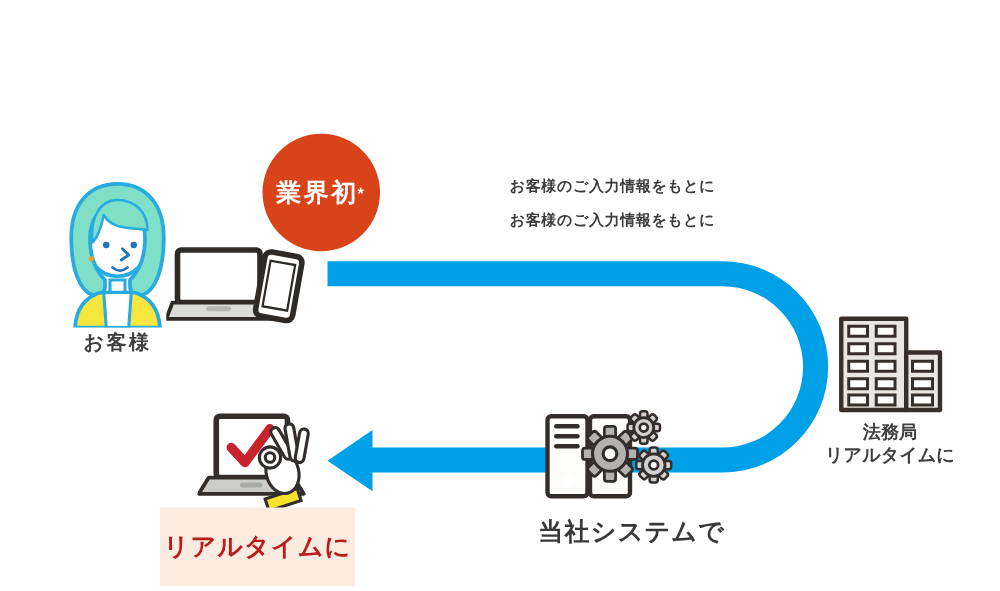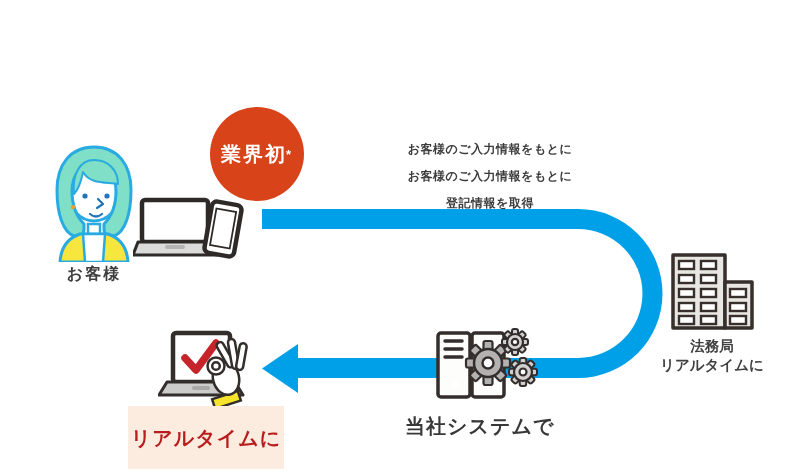--- a/index.html
+++ b/index.html
@@ -22,21 +22,21 @@
   }
   .caption-customer{
     left:48px;top:264px;width:92px;text-align:center;z-index:3;
     color:#3f3f3f;font-size:16px;font-weight:bold;letter-spacing:2px;
   }
   .caption-db{
     left:656px;top:337px;width:112px;text-align:center;z-index:3;
     color:#404040;font-size:14.5px;font-weight:bold;line-height:19px;
   }
   .caption-system{
-    left:405px;top:412px;width:175px;text-align:left;z-index:3;
+    left:405px;top:412px;width:175px;text-align:right;z-index:3;
     color:#383838;font-size:20px;font-weight:bold;line-height:28px;letter-spacing:1px;
   }
   .result-box{
     left:128px;top:406px;width:156px;height:63px;background:#fcebdf;z-index:3;
     display:flex;flex-direction:column;align-items:center;justify-content:center;
     color:#b91c1c;font-size:20px;font-weight:bold;line-height:26px;letter-spacing:1px;
     text-align:center;
   }
   
   .svg-arrow{left:0;top:0;z-index:1;}
@@ -85,21 +85,20 @@
   <div class="abs badge">
     <span>業界初</span>
       <sup>*</sup>
   </div>
 
   <div class="abs caption-customer">お客様</div>
 
   <div class="abs flow-note">
     <div>お客様のご入力情報をもとに</div>
     <div>お客様のご入力情報をもとに</div>
-    <div>登記情報を取得</div>
   </div>
 
   <svg class="abs svg-icon svg-building" width="92" height="84" viewBox="0 0 92 84">
     <rect x="7" y="7" width="52" height="73" fill="#e9e7e3" stroke="#362f2b" stroke-width="3.5" stroke-linejoin="round"></rect>
     <rect x="59" y="34" width="27" height="46" fill="#e9e7e3" stroke="#362f2b" stroke-width="3.5" stroke-linejoin="round"></rect>
     <g fill="#ffffff" stroke="#362f2b" stroke-width="2.4">
       <rect x="13" y="13" width="15" height="8"></rect>
         <rect x="35" y="13" width="15" height="8"></rect>
       <rect x="13" y="27" width="15" height="8"></rect>
         <rect x="35" y="27" width="15" height="8"></rect>

